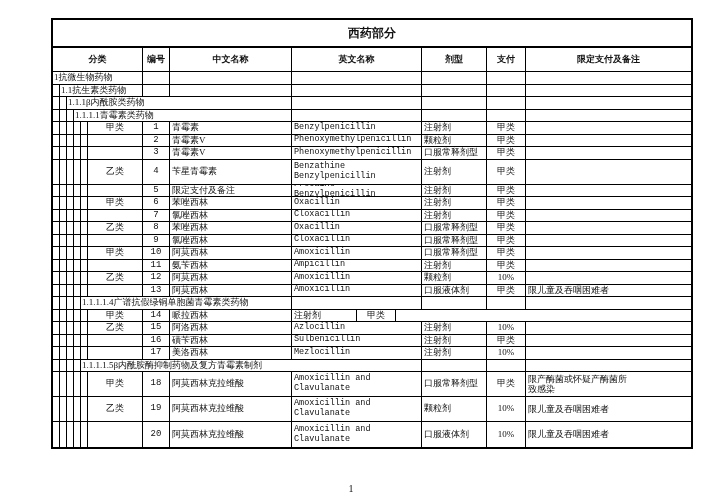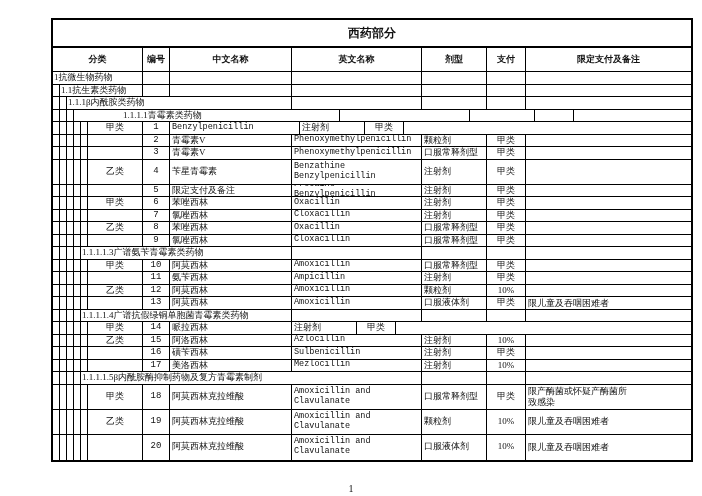--- a/index.html
+++ b/index.html
@@ -89,34 +89,35 @@
           <div class="cell lt group-label" style="flex: 0 0 225px;">1.1.1β内酰胺类药物</div>
           <div class="cell" style="flex: 0 0 130px;"></div>
           <div class="cell" style="flex: 0 0 65px;"></div>
           <div class="cell" style="flex: 0 0 39px;"></div>
           <div class="cell" style="flex: 0 0 165px;"></div>
         </div>
         <div class="row">
           <div class="cell" style="flex: 0 0 7px;"></div>
           <div class="cell" style="flex: 0 0 7px;"></div>
           <div class="cell" style="flex: 0 0 7px;"></div>
-          <div class="cell lt group-label" style="flex: 0 0 218px; margin-left: 48px;">1.1.1.1青霉素类药物</div>
+          <div class="cell lt group-label" style="flex: 0 0 218px;">1.1.1.1青霉素类药物</div>
           <div class="cell" style="flex: 0 0 130px;"></div>
           <div class="cell" style="flex: 0 0 65px;"></div>
           <div class="cell" style="flex: 0 0 39px;"></div>
           <div class="cell" style="flex: 0 0 165px;"></div>
         </div>
         <div class="row">
           <div class="cell" style="flex: 0 0 7px;"></div>
           <div class="cell" style="flex: 0 0 7px;"></div>
           <div class="cell" style="flex: 0 0 7px;"></div>
           <div class="cell" style="flex: 0 0 7px;"></div>
           <div class="cell" style="flex: 0 0 7px;"></div>
           <div class="cell ctr" style="flex: 0 0 55px;">甲类</div>
           <div class="cell ctr mono" style="flex: 0 0 27px;">1</div>
+          <div class="cell lt" style="flex: 0 0 122px;">青霉素</div>
           <div class="cell lt mono en" style="flex: 0 0 130px;">Benzylpenicillin</div>
           <div class="cell lt" style="flex: 0 0 65px;">注射剂</div>
           <div class="cell ctr" style="flex: 0 0 39px;">甲类</div>
           <div class="cell lt rem" style="flex: 0 0 165px;"></div>
         </div>
         <div class="row">
           <div class="cell" style="flex: 0 0 7px;"></div>
           <div class="cell" style="flex: 0 0 7px;"></div>
           <div class="cell" style="flex: 0 0 7px;"></div>
           <div class="cell" style="flex: 0 0 7px;"></div>
@@ -220,31 +221,20 @@
           <div class="cell" style="flex: 0 0 7px;"></div>
           <div class="cell" style="flex: 0 0 7px;"></div>
           <div class="cell" style="flex: 0 0 7px;"></div>
           <div class="cell ctr" style="flex: 0 0 55px;"></div>
           <div class="cell ctr mono" style="flex: 0 0 27px;">9</div>
           <div class="cell lt" style="flex: 0 0 122px;">氯唑西林</div>
           <div class="cell lt mono en" style="flex: 0 0 130px;">Cloxacillin</div>
           <div class="cell lt" style="flex: 0 0 65px;">口服常释剂型</div>
           <div class="cell ctr" style="flex: 0 0 39px;">甲类</div>
           <div class="cell lt rem" style="flex: 0 0 165px;"></div>
-        </div>
-        <div class="row">
-          <div class="cell" style="flex: 0 0 7px;"></div>
-          <div class="cell" style="flex: 0 0 7px;"></div>
-          <div class="cell" style="flex: 0 0 7px;"></div>
-          <div class="cell" style="flex: 0 0 7px;"></div>
-          <div class="cell lt group-label" style="flex: 0 0 211px;">1.1.1.1.3广谱氨苄青霉素类药物</div>
-          <div class="cell" style="flex: 0 0 130px;"></div>
-          <div class="cell" style="flex: 0 0 65px;"></div>
-          <div class="cell" style="flex: 0 0 39px;"></div>
-          <div class="cell" style="flex: 0 0 165px;"></div>
         </div>
         <div class="row">
           <div class="cell" style="flex: 0 0 7px;"></div>
           <div class="cell" style="flex: 0 0 7px;"></div>
           <div class="cell" style="flex: 0 0 7px;"></div>
           <div class="cell" style="flex: 0 0 7px;"></div>
           <div class="cell" style="flex: 0 0 7px;"></div>
           <div class="cell ctr" style="flex: 0 0 55px;">甲类</div>
           <div class="cell ctr mono" style="flex: 0 0 27px;">10</div>
           <div class="cell lt" style="flex: 0 0 122px;">阿莫西林</div>

